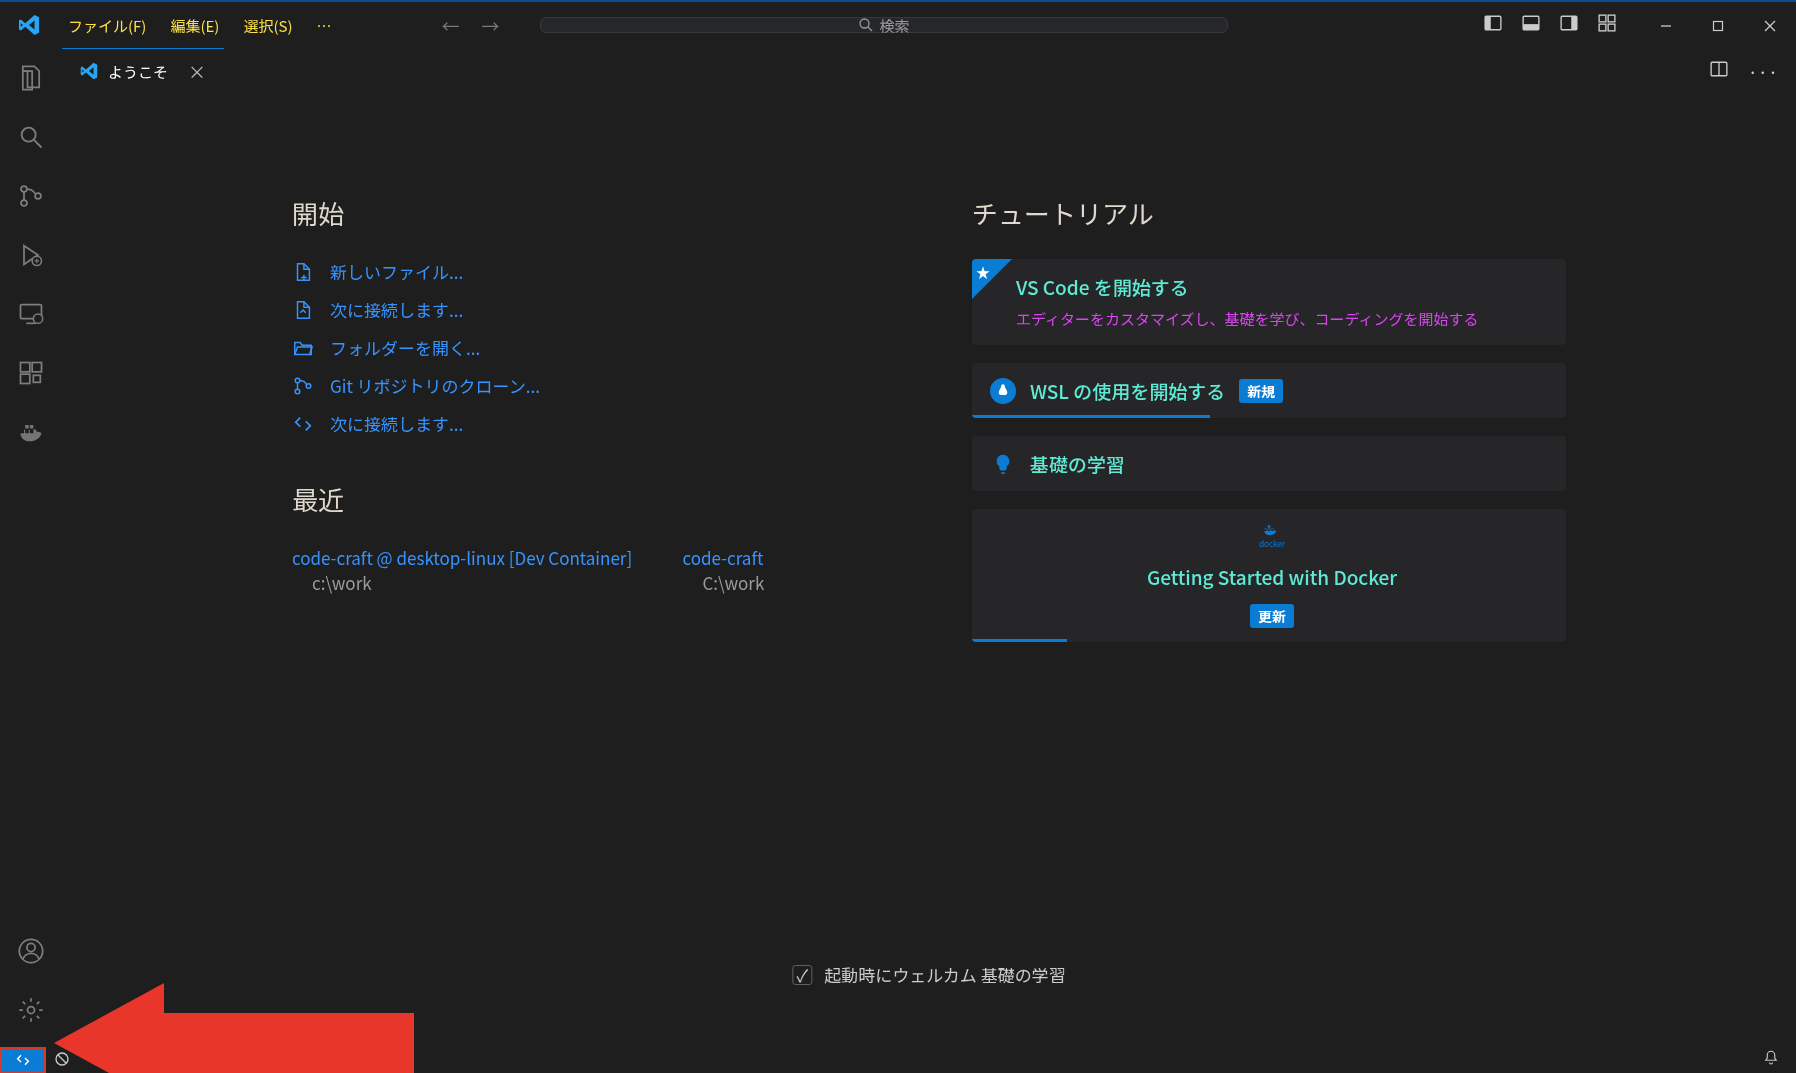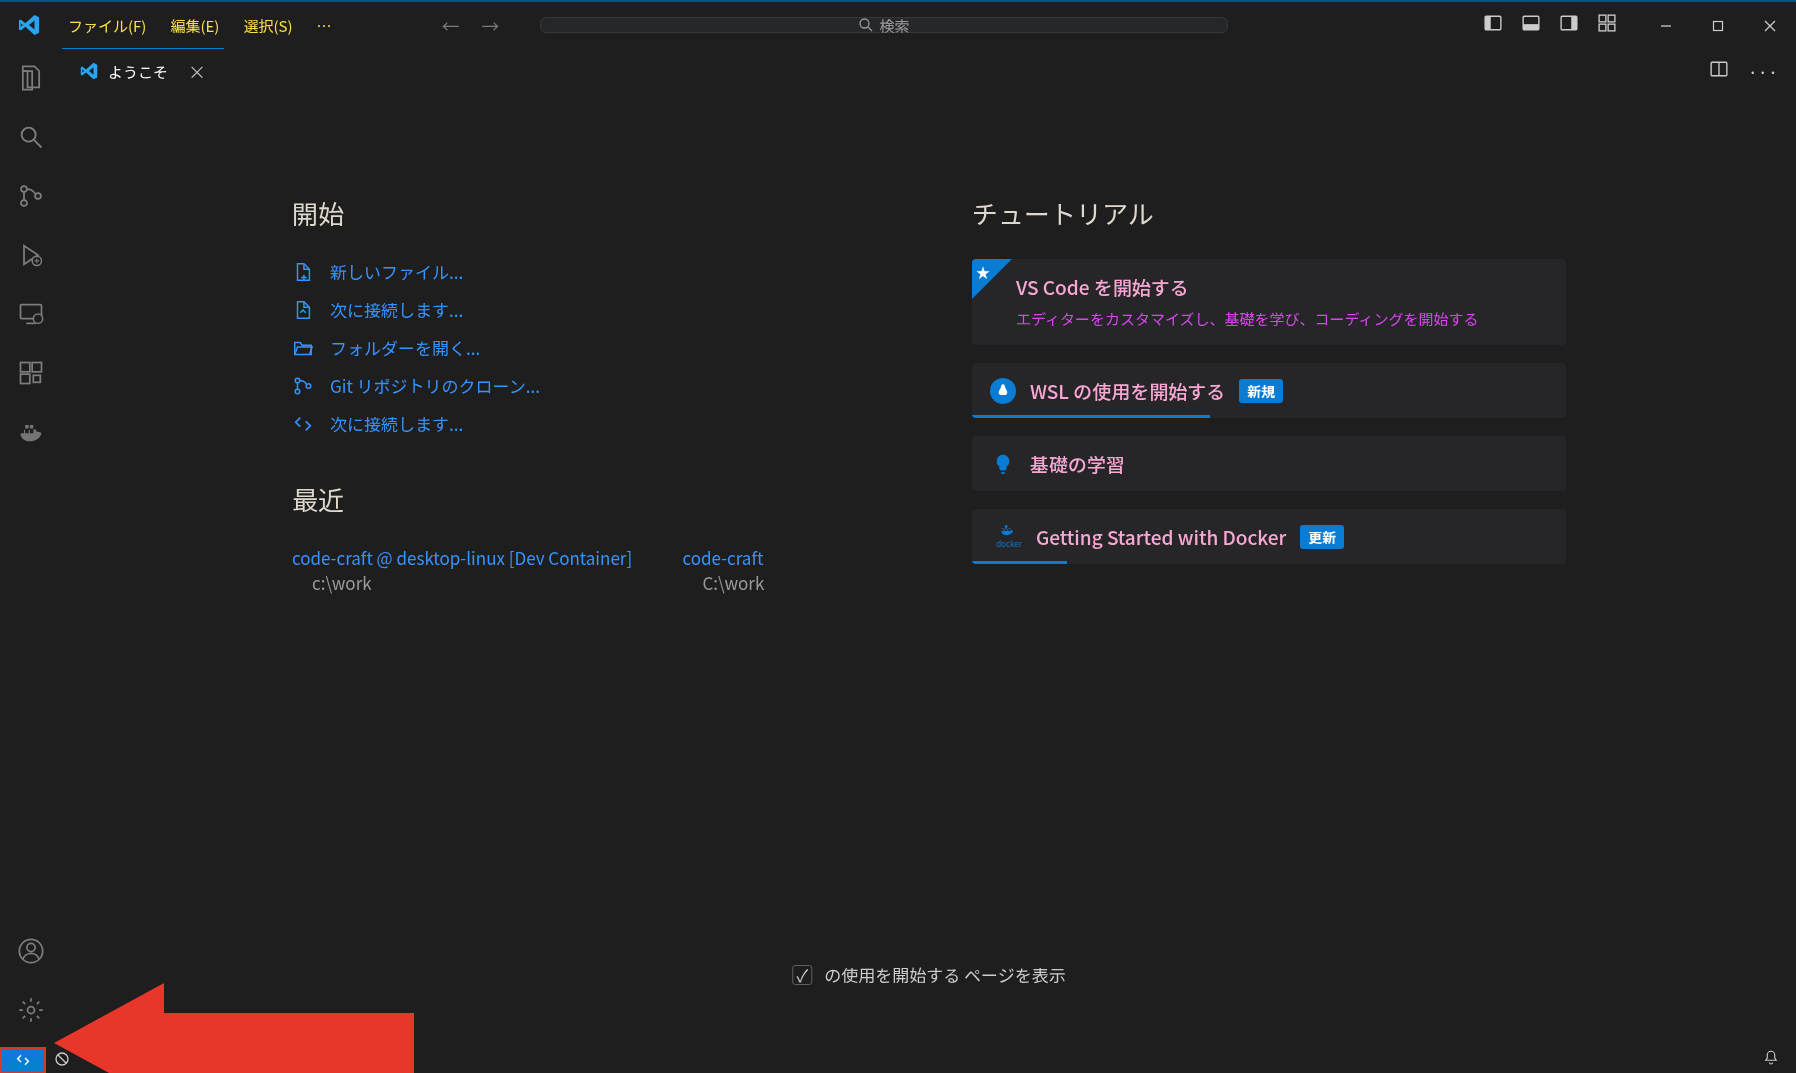--- a/index.html
+++ b/index.html
@@ -145,21 +145,21 @@
 }
 .walkthrough-card.featured { padding-bottom: 16px; }
 .star-corner {
   position: absolute; top: 0; left: 0;
   width: 0; height: 0;
   border-top: 40px solid #0a7cd4;
   border-right: 40px solid transparent;
 }
 .star-glyph { position: absolute; top: 3px; left: 4px; color: #fff; font-size: 14px; }
 .card-row { display: flex; align-items: center; gap: 14px; margin-left: 26px; }
-.card-title { color: #f9a8d4; font-size: 19px; font-weight: 500; }
+.card-title { color: #5eead4; font-size: 19px; font-weight: 500; }
 .card-desc { color: #d946ef; font-size: 15px; margin-top: 8px; margin-left: 26px; }
 .card-icon {
   width: 26px; height: 26px; border-radius: 50%;
   display: flex; align-items: center; justify-content: center;
 }
 .card-icon.linux { background: #0a7cd4; }
 .card-icon.bulb { color: #0a7cd4; font-size: 22px; }
 .card-icon.docker { color: #0a7cd4; font-size: 10px; display: flex; flex-direction: column; align-items: center; }
 .badge {
   background: #0a7cd4;
@@ -465,38 +465,38 @@
               <span class="card-icon bulb">
                 <svg width="22" height="22" viewBox="0 0 24 24">
                     <path fill="#0a7cd4" d="M12 2a7 7 0 00-4 12.7V17a2 2 0 002 2h4a2 2 0 002-2v-2.3A7 7 0 0012 2zm-2 19h4v1a1 1 0 01-1 1h-2a1 1 0 01-1-1v-1z"></path>
                   </svg>
               </span>
               <span class="card-title">基礎の学習</span>
             </div>
           </div>
 
           <div class="walkthrough-card">
-            <div class="card-row" style="margin-left:6px;">
+            <div class="card-row" style="margin-left:6px;flex-direction:column;">
               <span class="card-icon docker">
                 <svg width="20" height="14" viewBox="0 0 24 16">
                     <path fill="#0a7cd4" d="M3 5h3v3H3zm4 0h3v3H7zm4 0h3v3h-3zM7 1h3v3H7zM3 8c0 3 2 5 6 5s7-2 8-5c0 0-1.5-1.5-3-.7 0-1.5-1.5-2.3-2.3-1.5H3z"></path>
                   </svg>
                 <span style="font-size:8px;color:#0a7cd4;">docker</span>
               </span>
               <span class="card-title">Getting Started with Docker</span>
               <span class="badge">更新</span>
             </div>
             <div class="card-progress" style="width:16%;"></div>
           </div>
         </div>
       </div>
 
       <div class="welcome-footer">
         <span class="checkbox">✓</span>
-        <span>の使用を開始する ページを表示</span>
+        <span>起動時にウェルカム 基礎の学習</span>
       </div>
     </div>
   </div>
 </div>
 
 <div class="status-bar">
   <div class="remote-btn">
     <svg width="16" height="16" viewBox="0 0 24 24">
         <path fill="none" stroke="#fff" stroke-width="2.2" d="M9 5l-5 5 5 5M15 9l5 5-5 5"></path>
       </svg>

